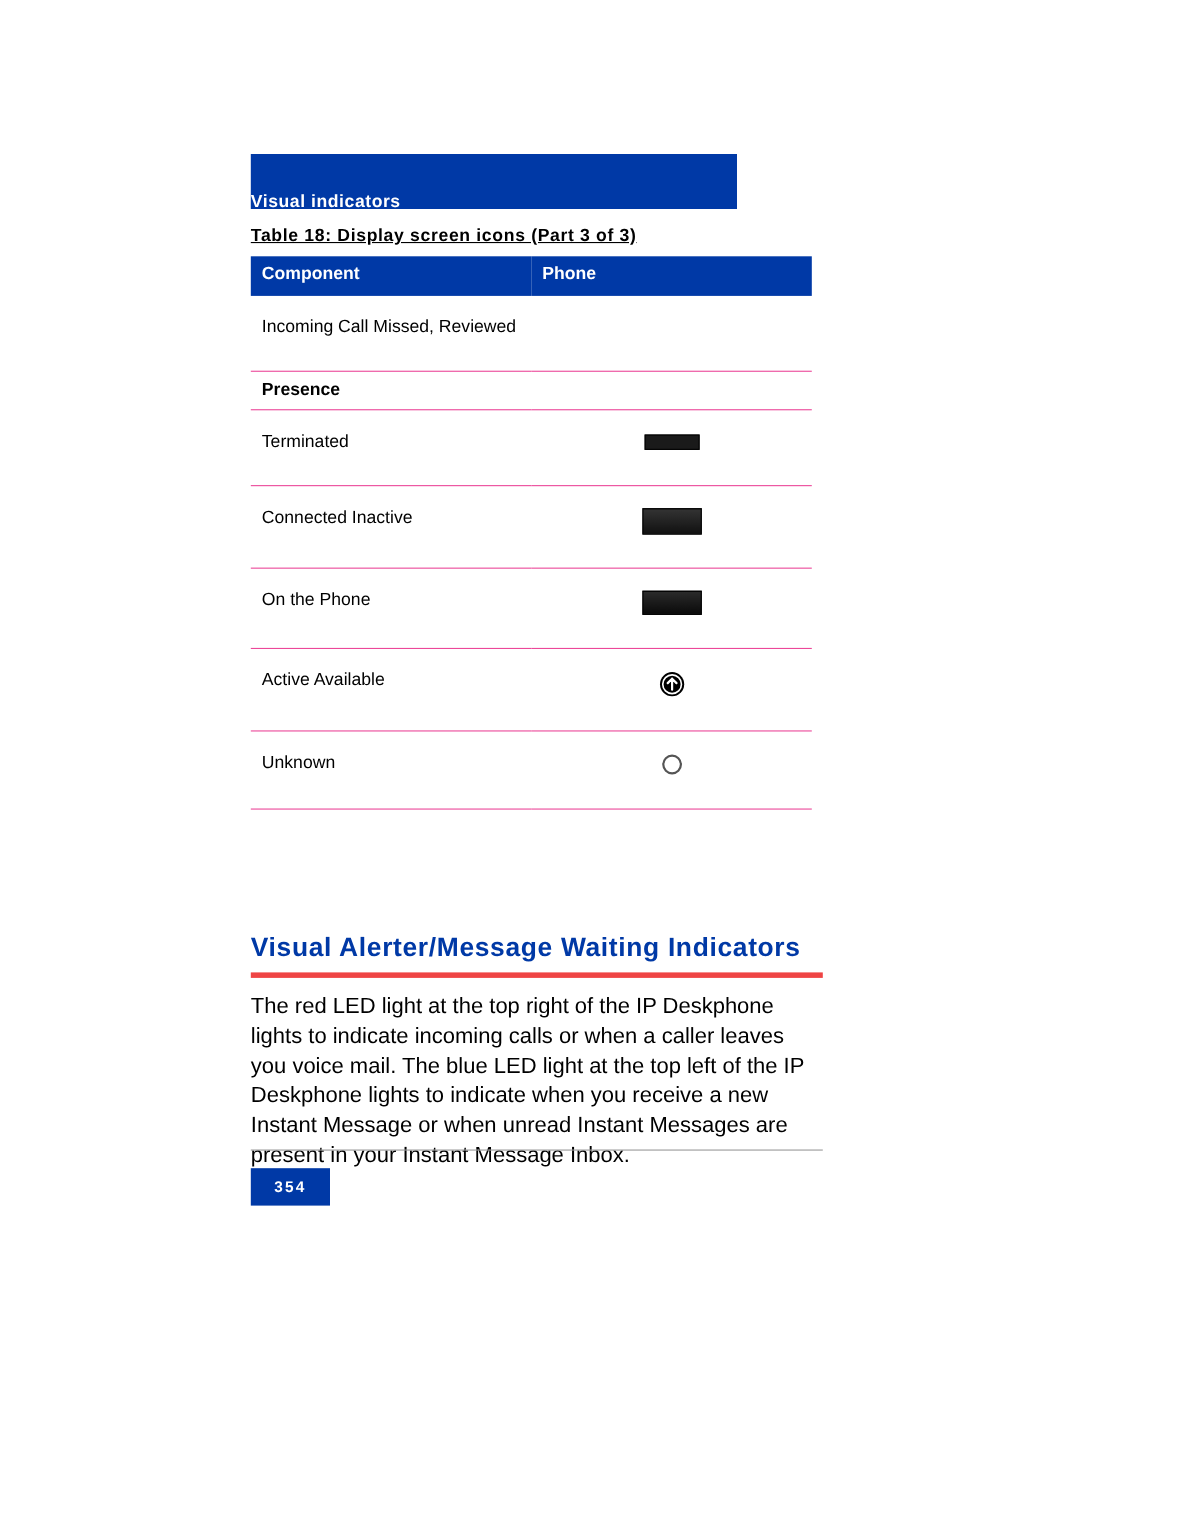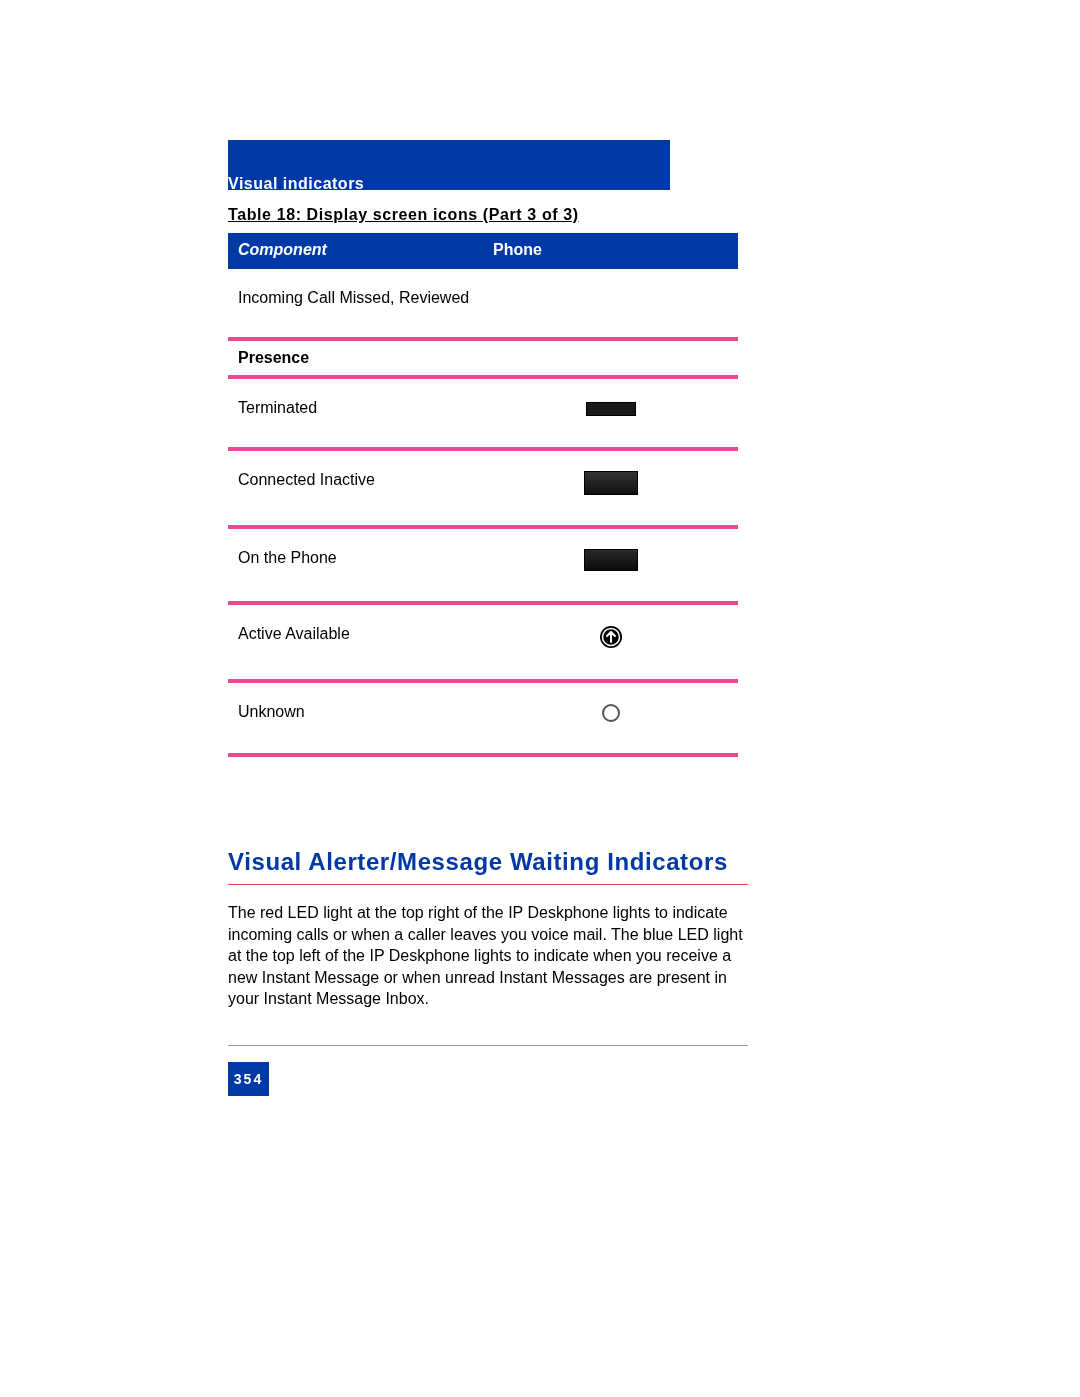--- a/index.html
+++ b/index.html
@@ -56,24 +56,24 @@
   }
   .tbl th {
     background: #0039a6;
     color: #fff;
     text-align: left;
     font-weight: bold;
     padding: 8px 10px 10px 10px;
   }
   .tbl td {
     padding: 20px 10px 30px 10px;
-    border-bottom: 4px solid #ec4899;
+    border-bottom: 1px solid #ec4899;
     vertical-align: top;
   }
-  .col-component { width: 50%; font-style: italic; }
+  .col-component { width: 50%; }
   .col-icon { width: 50%; text-align: center; }
   .section-row td {
     font-weight: bold;
     padding: 8px 10px;
   }
   .icon-cell {
     text-align: center;
     vertical-align: middle;
   }
   
@@ -105,43 +105,43 @@
   .section-heading {
     position: absolute;
     left: 228px;
     top: 848px;
     width: 520px;
     color: #0039a6;
     font-size: 24px;
     font-weight: bold;
     letter-spacing: 0.6px;
     padding-bottom: 8px;
-    border-bottom: 1px solid #ef4444;
+    border-bottom: 5px solid #ef4444;
   }
   .body-paragraph {
     position: absolute;
     left: 228px;
     top: 902px;
     width: 520px;
-    font-size: 16px;
+    font-size: 20px;
     line-height: 1.35;
   }
   .footer-break {
     position: absolute;
     left: 228px;
     top: 1045px;
     width: 520px;
     height: 0;
     border-top: 1px solid #999;
   }
   .page-number-box {
     position: absolute;
     left: 228px;
     top: 1062px;
-    width: 41px;
+    width: 72px;
     height: 34px;
     background: #0039a6;
     color: #fff;
     font-weight: bold;
     font-size: 14px;
     letter-spacing: 2px;
     display: flex;
     align-items: center;
     justify-content: center;
   }

